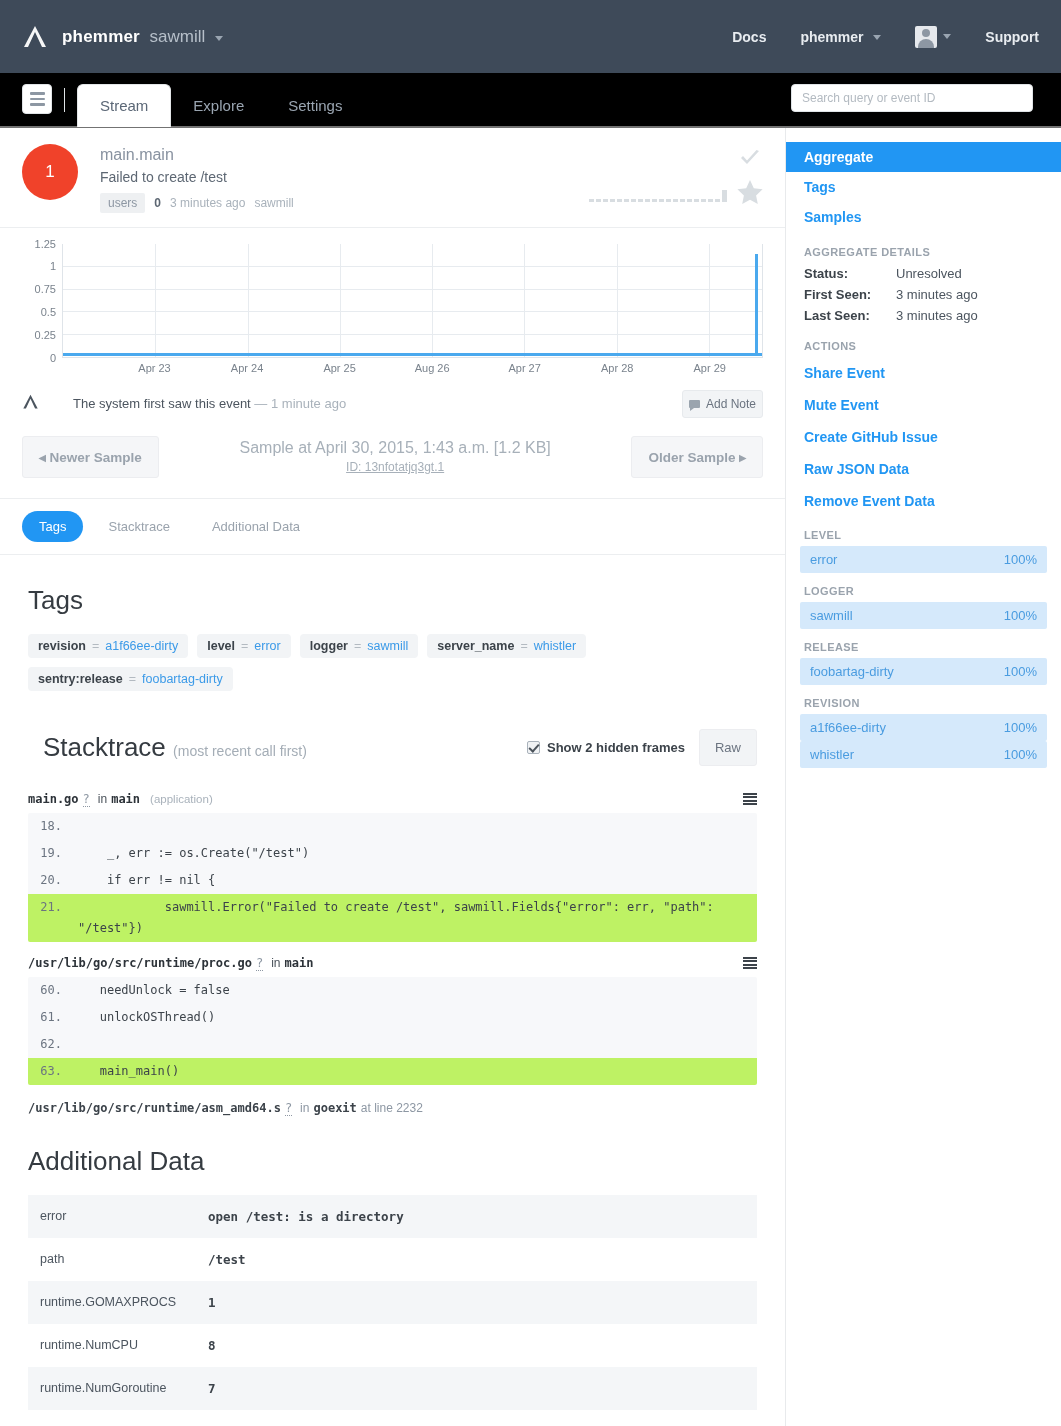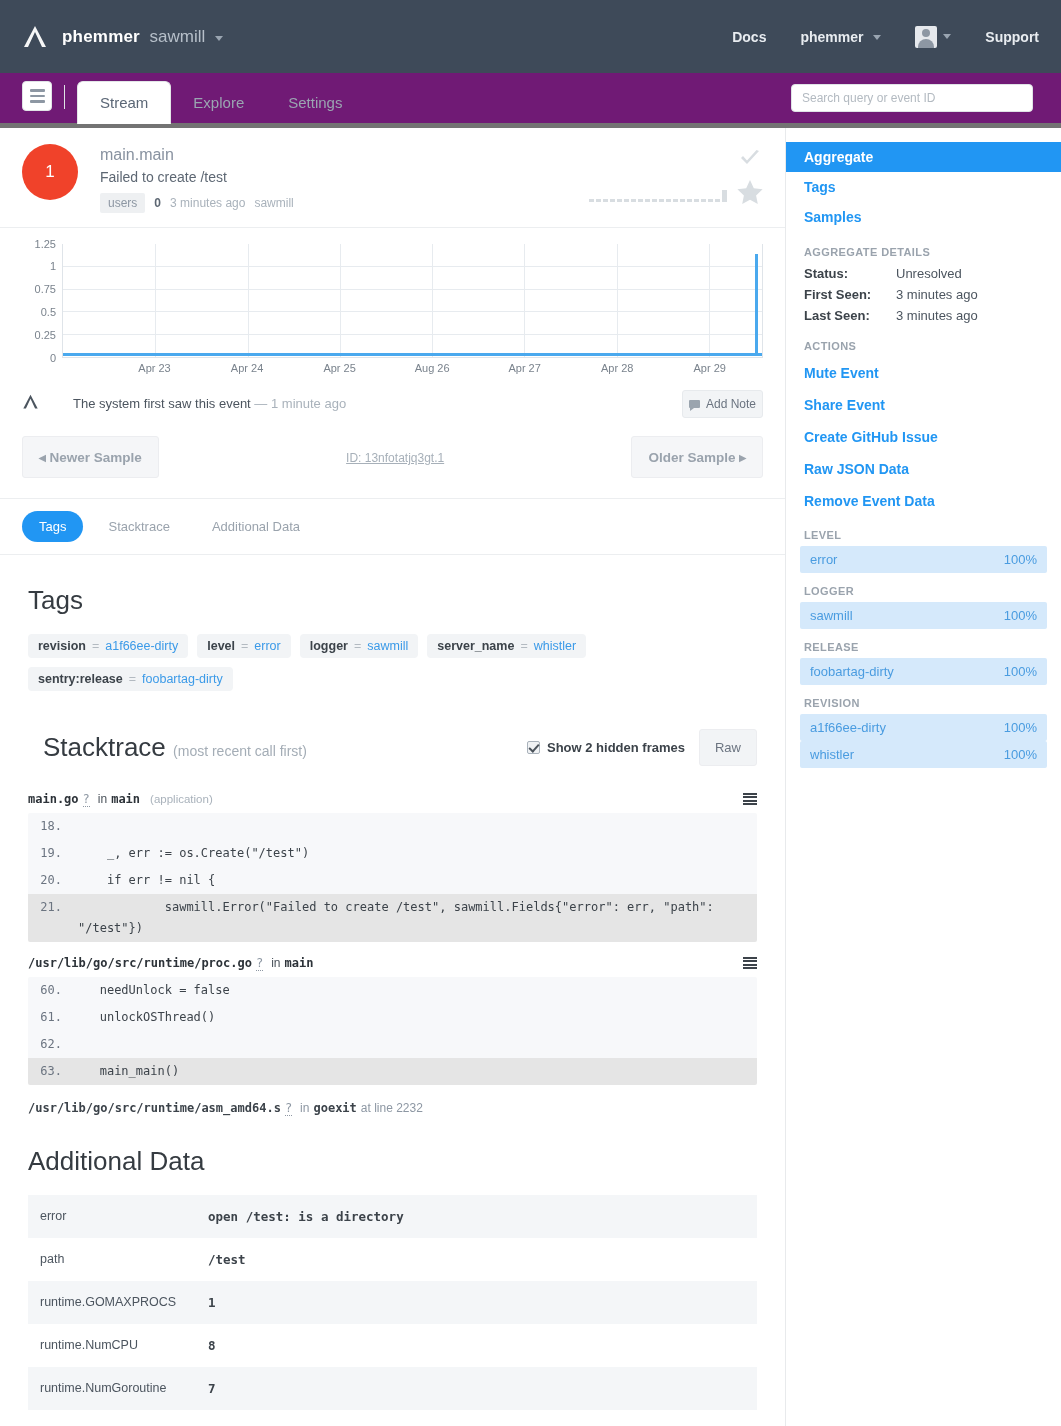--- a/index.html
+++ b/index.html
@@ -32,21 +32,21 @@
   .avatar-wrap { display:flex; align-items:center; }
   .avatar {
     width:22px;height:22px;background:#e6e9ed;border-radius:2px;
     position:relative; overflow:hidden; display:block;
   }
   .avatar::before{content:"";position:absolute;width:8px;height:8px;border-radius:50%;background:#8d97a3;left:7px;top:3px;}
   .avatar::after{content:"";position:absolute;width:16px;height:9px;border-radius:8px 8px 0 0;background:#8d97a3;left:3px;top:13px;}
 
   
   .subnav {
-    height:55px; background:#701a75; border-bottom:5px solid #737373;
+    height:55px; background:#000000; border-bottom:2px solid #737373;
     display:flex; align-items:flex-end; padding:0 22px; position:relative;
   }
   .hamburger {
     width:30px;height:30px;background:#fff;border:1px solid #e0e3e6;border-radius:4px;
     display:flex;flex-direction:column;justify-content:center;align-items:center;gap:3px;
     margin-bottom:12px; cursor:pointer;
   }
   .hamburger i { display:block;width:15px;height:2.5px;background:#8d97a3;border-radius:1px;}
   .subnav-divider{width:1px;height:24px;background:#dfe3e6;margin:0 12px 14px 12px;}
   .tabs { display:flex; align-items:flex-end; gap:0; }
@@ -145,21 +145,21 @@
   .frame { margin-top:14px; }
   .frame-title{ font-family:"DejaVu Sans Mono", monospace; font-size:12px; color:#2d3339; font-weight:bold; display:flex; align-items:center;}
   .frame-title .q{ color:#8d97a3;font-weight:normal;margin:0 4px; border-bottom:1px dotted #8d97a3;}
   .frame-title .in{ color:#4b535b;font-weight:normal;font-family:"Liberation Sans",sans-serif;margin:0 4px;}
   .frame-title .app{ color:#a9b2bb;font-weight:normal;font-family:"Liberation Sans",sans-serif;margin-left:10px;font-size:11.5px;}
   .listicon{ margin-left:auto; display:flex;flex-direction:column;gap:1.5px;cursor:pointer;}
   .listicon i{ display:block;width:14px;height:2px;background:#3c434a;}
   .code { margin-top:6px; border-radius:2px; overflow:hidden;}
   .cline{ display:flex; font-family:"DejaVu Sans Mono", monospace; font-size:12px; color:#3c434a;
           padding:3px 8px; background:#f7f8fa; line-height:1.75;}
-  .cline.hl{ background:#e5e5e5; }
+  .cline.hl{ background:#bef264; }
   .cno{ width:42px; flex:none; color:#6b7480; text-align:right; padding-right:16px;}
   .ccode{ white-space:pre-wrap; word-break:break-word;}
   .frame-plain{ font-family:"DejaVu Sans Mono", monospace; font-size:12px; color:#8d97a3; margin-top:16px; display:flex; align-items:center; flex-wrap:wrap;}
   .frame-plain b{ color:#3c434a; }
   .frame-plain .q{ color:#8d97a3; margin:0 4px; border-bottom:1px dotted #8d97a3;}
   .frame-plain .lbl{ font-family:"Liberation Sans",sans-serif; margin:0 4px;}
 
   
   .adtable{ width:100%; border-collapse:collapse; margin-top:6px;}
   .adtable td{ padding:14px 12px; font-size:12.5px; vertical-align:middle;}
@@ -327,20 +327,21 @@
     </span>
     <div class="btn-note">
       <span class="bubble"></span>
       <span>Add Note</span>
     </div>
   </div>
 
   <div class="samplenav">
     <div class="btn-sample">◂ Newer Sample</div>
     <div class="sample-info">
+      <div class="sample-title">Sample at April 30, 2015, 1:43 a.m. [1.2 KB]</div>
       <div class="sample-id">ID: 13nfotatjq3gt.1</div>
     </div>
     <div class="btn-sample">Older Sample ▸</div>
   </div>
 
   <div class="sectiontabs">
     <div class="stab active">Tags</div>
     <div class="stab">Stacktrace</div>
     <div class="stab">Additional Data</div>
   </div>
@@ -515,22 +516,22 @@
   <div class="side-kv">
     <b>First Seen:</b>
     <span>3 minutes ago</span>
   </div>
   <div class="side-kv">
     <b>Last Seen:</b>
     <span>3 minutes ago</span>
   </div>
 
   <div class="side-label">ACTIONS</div>
+  <div class="side-action">Share Event</div>
   <div class="side-action">Mute Event</div>
-  <div class="side-action">Share Event</div>
   <div class="side-action">Create GitHub Issue</div>
   <div class="side-action">Raw JSON Data</div>
   <div class="side-action">Remove Event Data</div>
 
   <div class="dist-label">LEVEL</div>
   <div class="dist-row">
     <span>error</span>
     <span class="pct">100%</span>
   </div>
 

